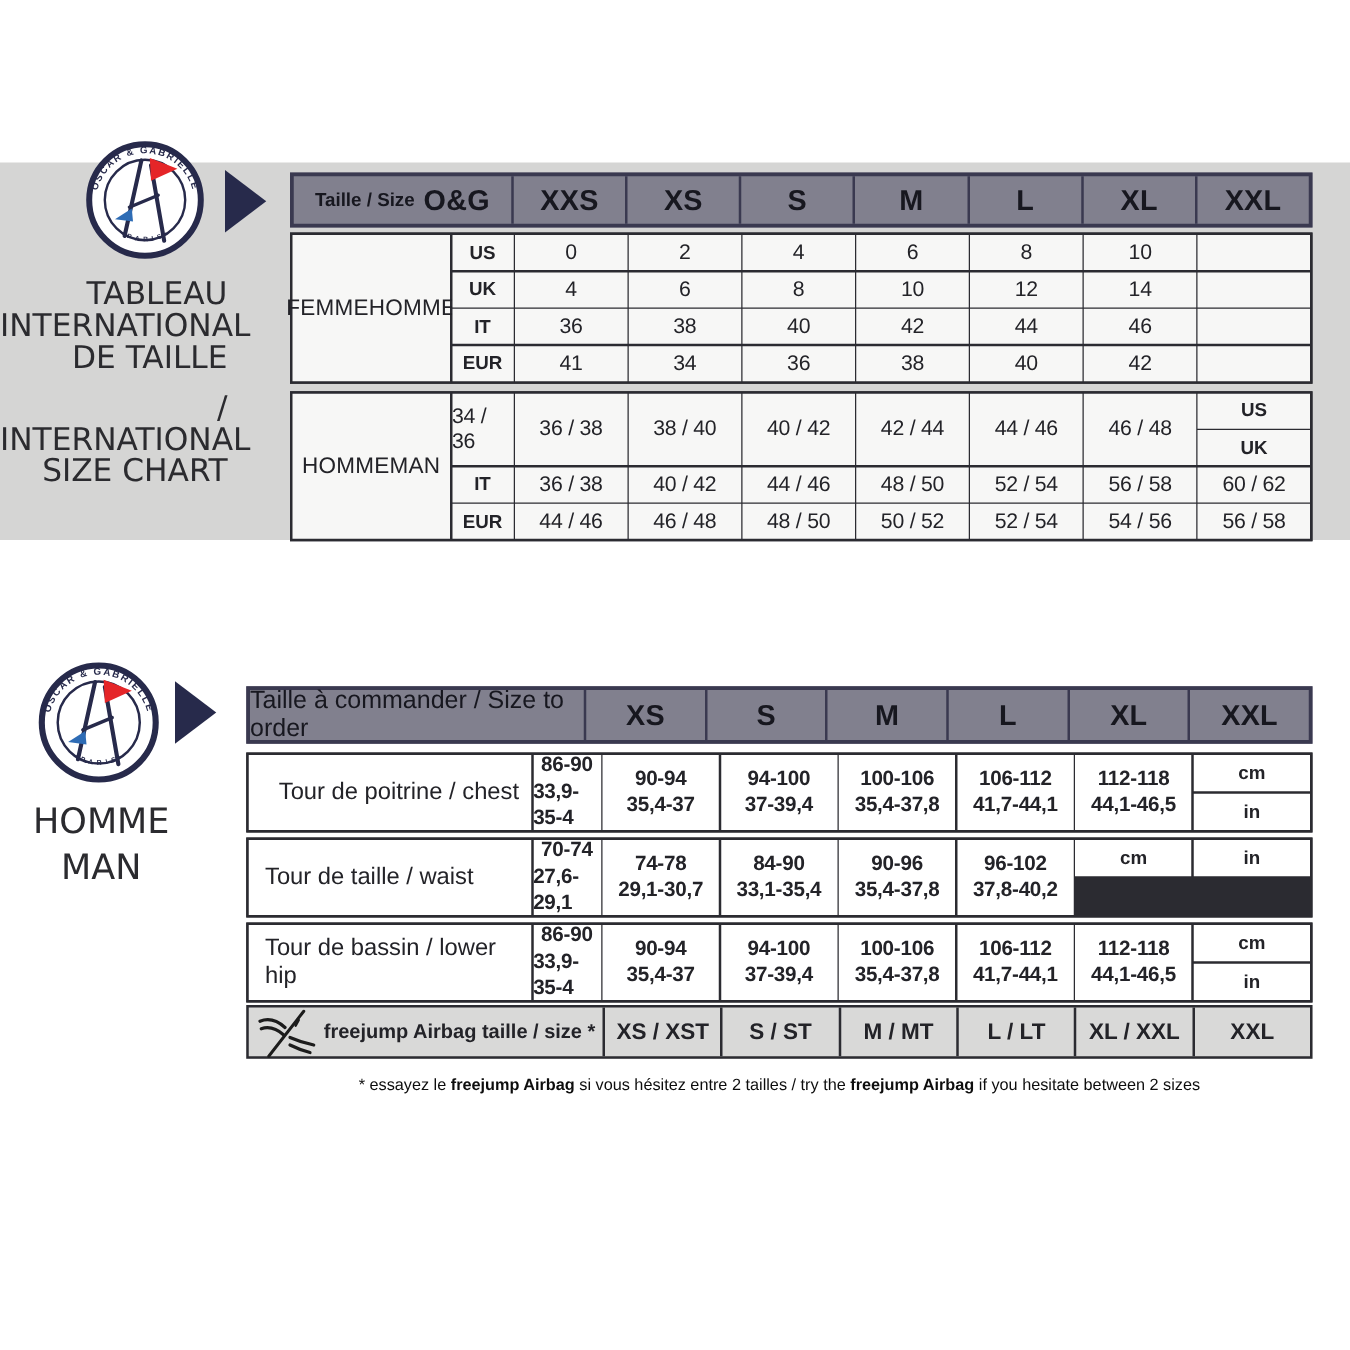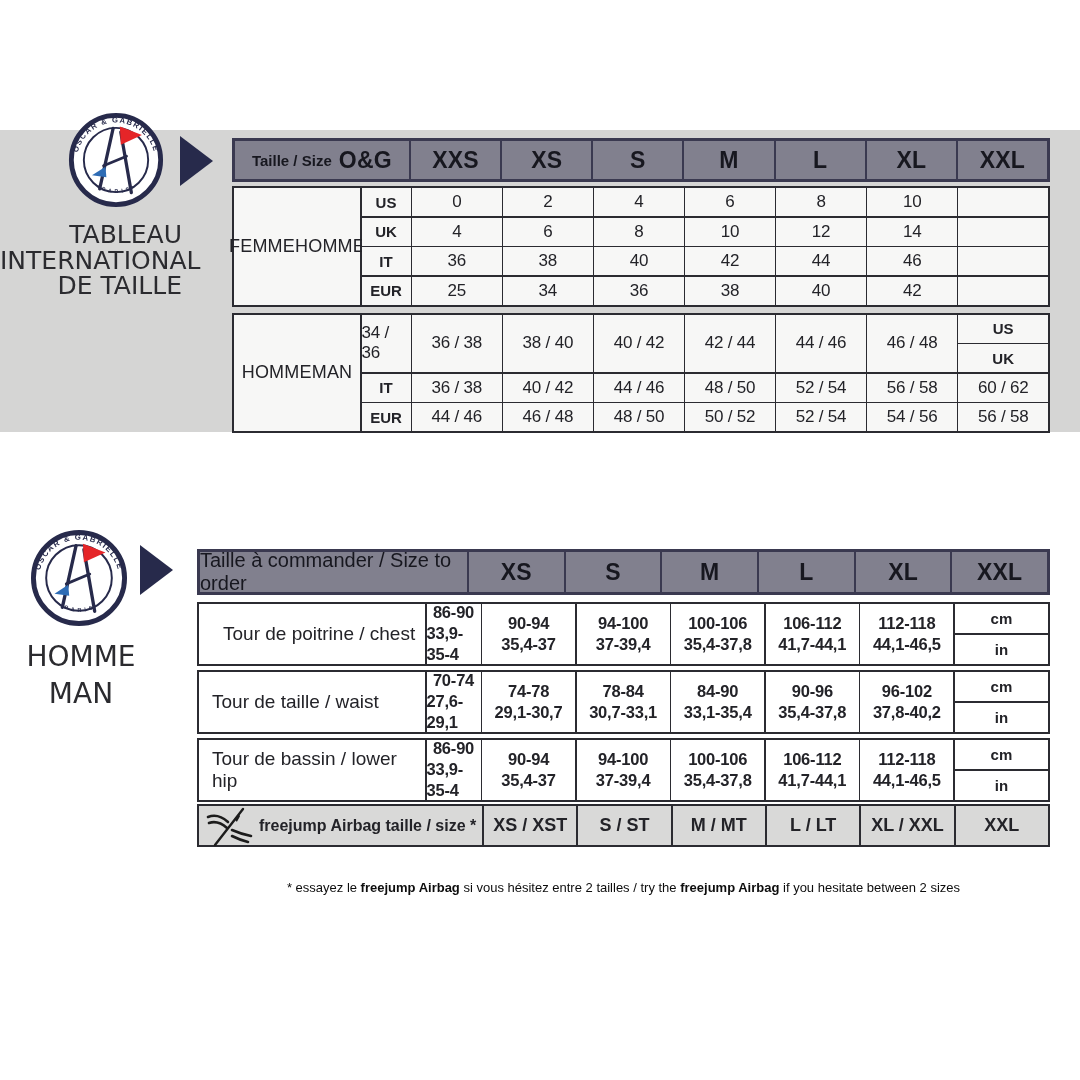--- a/index.html
+++ b/index.html
@@ -44,21 +44,21 @@
   .bhead .th.label{width:267px;font-weight:normal;font-size:20px;}
   .mrow{position:absolute;left:197px;width:853px;display:grid;grid-template-columns:226px 54px repeat(6,1fr);grid-auto-rows:29px;gap:1.5px;background:#2b2b31;border:2px solid #2b2b31;box-sizing:border-box;}
   .mrow .cell{background:#fff;}
   .mrow .cell.rlabel{justify-content:flex-start;padding-left:13px;font-size:19px;}
   .mrow .cell.unit{font-weight:bold;font-size:15px;}
   .mrow .cell.vcell{flex-direction:column;font-weight:bold;font-size:16.5px;line-height:21px;letter-spacing:-0.2px;}
   .airbag{position:absolute;left:197px;top:804px;width:853px;height:43px;display:flex;background:#d9d9d8;border:2px solid #2b2b31;box-sizing:border-box;justify-content:space-between;}
   .airbag .alabel{width:283px;display:flex;align-items:center;gap:6px;padding-left:6px;box-sizing:border-box;font-weight:bold;font-size:16px;}
   .acell{flex:1;border-left:2px solid #2b2b31;display:flex;align-items:center;justify-content:center;font-weight:bold;font-size:18px;}
 
-  .footnote{position:absolute;left:197px;top:860px;width:853px;text-align:center;font-size:13px;color:#0d0d0d;margin-top:20px;}
+  .footnote{position:absolute;left:197px;top:860px;width:853px;text-align:center;font-size:13px;color:#0d0d0d;}
   .footnote .b{font-weight:bold;}
 </style>
 </head>
 <body>
 
 <svg width="0" height="0" style="position:absolute">
   <defs>
     <g id="og-badge">
       <circle cx="50" cy="50" r="46.5" fill="#ffffff" stroke="#272a4b" stroke-width="5"></circle>
       <circle cx="50" cy="50" r="33.5" fill="#ffffff" stroke="#272a4b" stroke-width="2"></circle>
@@ -94,20 +94,24 @@
   <svg class="logo top" viewBox="0 0 100 100">
       <use href="#og-badge"></use>
     </svg>
   <div class="arrow top"></div>
 
   <div class="side-title fr" id="title-fr">
       <div>TABLEAU</div>
       <div>INTERNATIONAL</div>
       <div>DE TAILLE</div>
     </div>
+  <div class="side-title en" id="title-en">
+      <div>/ INTERNATIONAL</div>
+      <div>SIZE CHART</div>
+    </div>
 
   <div class="top-table">
     <div class="thead" id="top-head">
       <div class="th label">
         <span class="small">Taille / Size</span>
         <span class="brand">O&amp;G</span>
       </div>
     <div class="th size">XXS</div>
         <div class="th size">XS</div>
         <div class="th size">S</div>
@@ -139,21 +143,21 @@
         <div class="cell val"></div>
         <div class="cell code">IT</div>
         <div class="cell val">36</div>
         <div class="cell val">38</div>
         <div class="cell val">40</div>
         <div class="cell val">42</div>
         <div class="cell val">44</div>
         <div class="cell val">46</div>
         <div class="cell val"></div>
         <div class="cell code">EUR</div>
-        <div class="cell val">25</div>
+        <div class="cell val">41</div>
         <div class="cell val">34</div>
         <div class="cell val">36</div>
         <div class="cell val">38</div>
         <div class="cell val">40</div>
         <div class="cell val">42</div>
         <div class="cell val"></div>
       </div>
     <div class="sblock man" id="man-block">
         <div class="cell name" style="grid-row: 1 / span 4;">
           <div>HOMME</div>
@@ -241,24 +245,20 @@
         <div class="cell unit">cm</div>
         <div class="cell vcell" style="grid-row: 1 / span 2;">
           <div>70-74</div>
           <div>27,6-29,1</div>
         </div>
         <div class="cell vcell" style="grid-row: 1 / span 2;">
           <div>74-78</div>
           <div>29,1-30,7</div>
         </div>
         <div class="cell vcell" style="grid-row: 1 / span 2;">
-          <div>78-84</div>
-          <div>30,7-33,1</div>
-        </div>
-        <div class="cell vcell" style="grid-row: 1 / span 2;">
           <div>84-90</div>
           <div>33,1-35,4</div>
         </div>
         <div class="cell vcell" style="grid-row: 1 / span 2;">
           <div>90-96</div>
           <div>35,4-37,8</div>
         </div>
         <div class="cell vcell" style="grid-row: 1 / span 2;">
           <div>96-102</div>
           <div>37,8-40,2</div>

